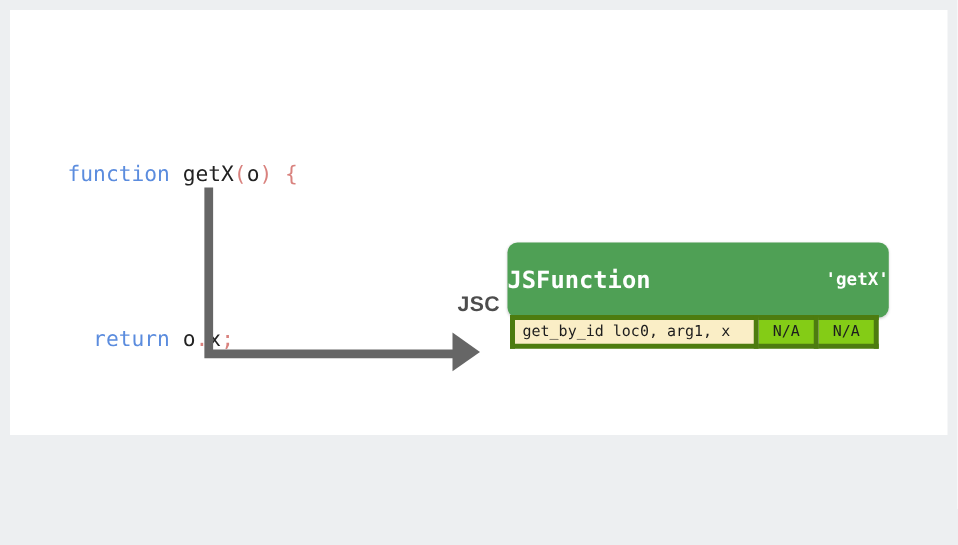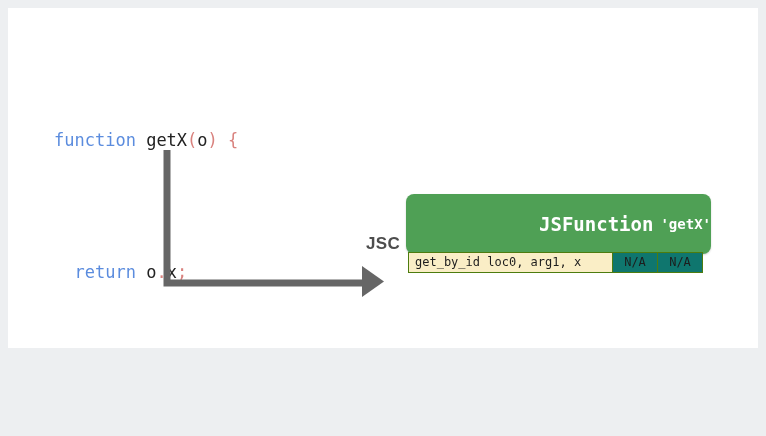--- a/index.html
+++ b/index.html
@@ -68,24 +68,23 @@
     left: 398px;
     top: 186px;
     width: 305px;
   }
   #jsfunction-header {
     height: 60px;
     background: #4fa055;
     border-radius: 8px;
     display: flex;
     align-items: center;
-    justify-content: flex-end;
+    justify-content: space-between;
     box-shadow: 0 1px 2px rgba(0,0,0,0.18);
     box-sizing: border-box;
-    padding-left: 18px;
   }
   #jsfunction-title {
     font-family: "DejaVu Sans Mono", "Liberation Mono", monospace;
     font-size: 19px;
     font-weight: bold;
     color: #ffffff;
   }
   #jsfunction-name {
     font-family: "DejaVu Sans Mono", "Liberation Mono", monospace;
     font-size: 14px;
@@ -98,34 +97,34 @@
   #bytecode-table {
     position: absolute;
     left: 2px;
     top: 58px;
     width: 295px;
     border-collapse: collapse;
     table-layout: fixed;
   }
   #bytecode-table tr { height: 19px; }
   #bytecode-table td {
-    border: 1px solid #4d7c0f;
+    border: 4px solid #4d7c0f;
     padding: 0 0 0 6px;
     font-family: "DejaVu Sans Mono", "Liberation Mono", monospace;
     font-size: 12px;
     color: #1d1d1d;
     background: #faeec6;
     height: 19px;
     line-height: 19px;
     white-space: nowrap;
     overflow: hidden;
     margin-left: 36px;
   }
   #bytecode-table td.na-cell {
-    background: #0f766e;
+    background: #84cc16;
     text-align: center;
     padding: 0;
     width: 44px;
   }
   #bytecode-table td.span-cell { padding-left: 6px; }
 </style>
 </head>
 <body>
 
 <div id="slide">

